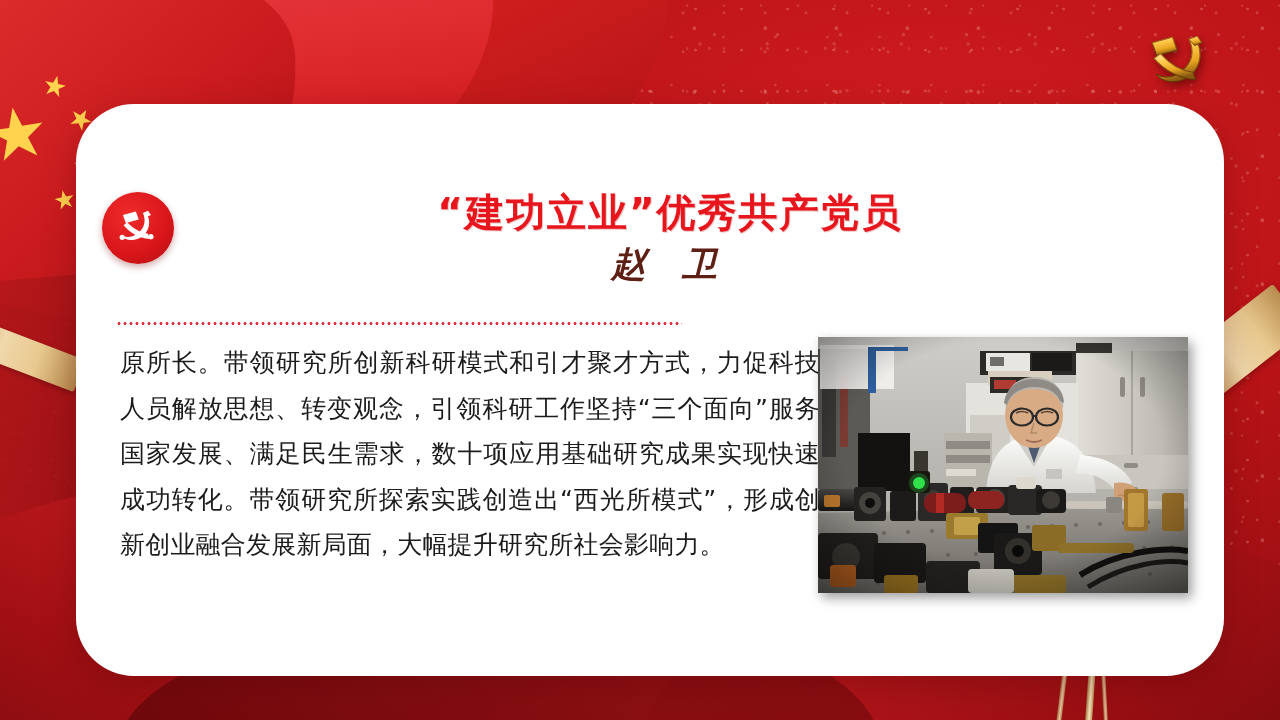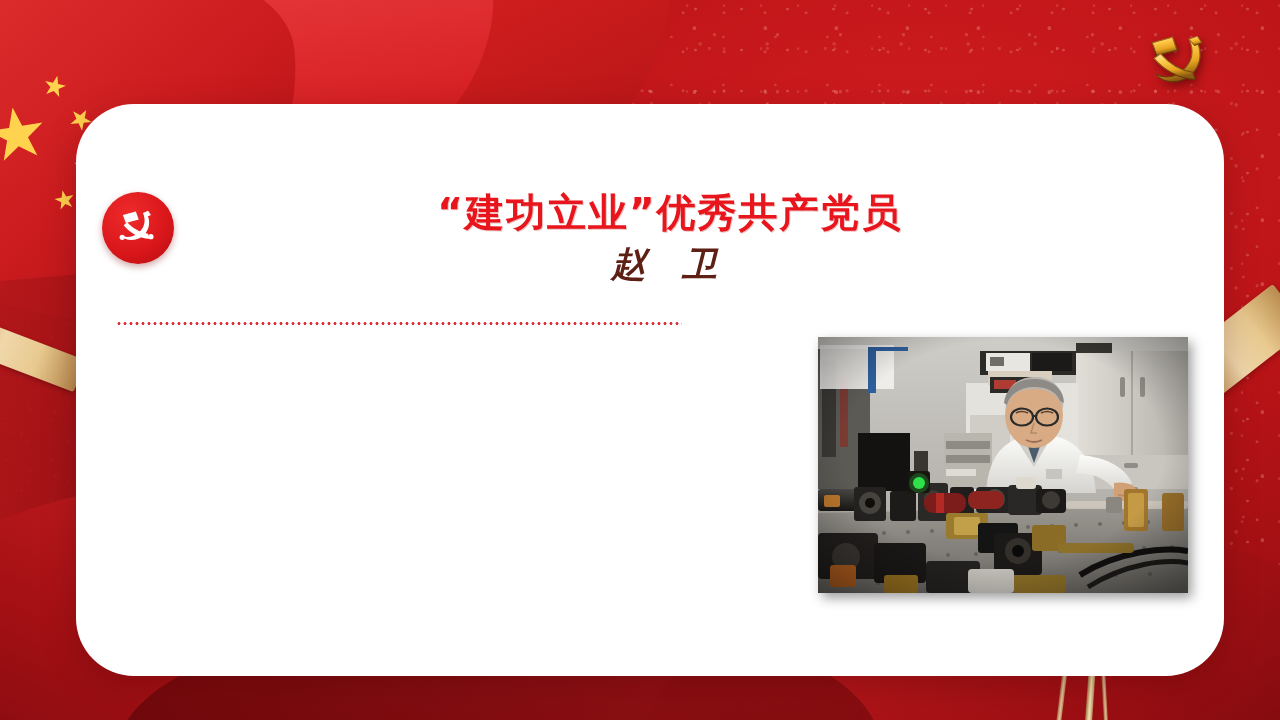--- a/index.html
+++ b/index.html
@@ -295,20 +295,21 @@
 
     <div class="header">
       <div class="titles">
         <div class="title-main">“建功立业”优秀共产党员</div>
         <div class="title-name">赵  卫</div>
       </div>
     </div>
 
     <div class="divider"></div>
 
+    <div class="body-text">原所长。带领研究所创新科研模式和引才聚才方式，力促科技人员解放思想、转变观念，引领科研工作坚持“三个面向”服务国家发展、满足民生需求，数十项应用基础研究成果实现快速成功转化。带领研究所探索实践创造出“西光所模式”，形成创新创业融合发展新局面，大幅提升研究所社会影响力。</div>
 
     <div class="photo-wrap">
       <div class="photo">
         <svg viewBox="0 0 370 256" preserveAspectRatio="xMidYMid slice">
           <defs>
             <linearGradient id="wallG" x1="0" y1="0" x2="0" y2="1">
               <stop offset="0%" stop-color="#cfcdc8"></stop>
               <stop offset="100%" stop-color="#a5a29c"></stop>
             </linearGradient>
             <linearGradient id="cabG" x1="0" y1="0" x2="1" y2="0">

